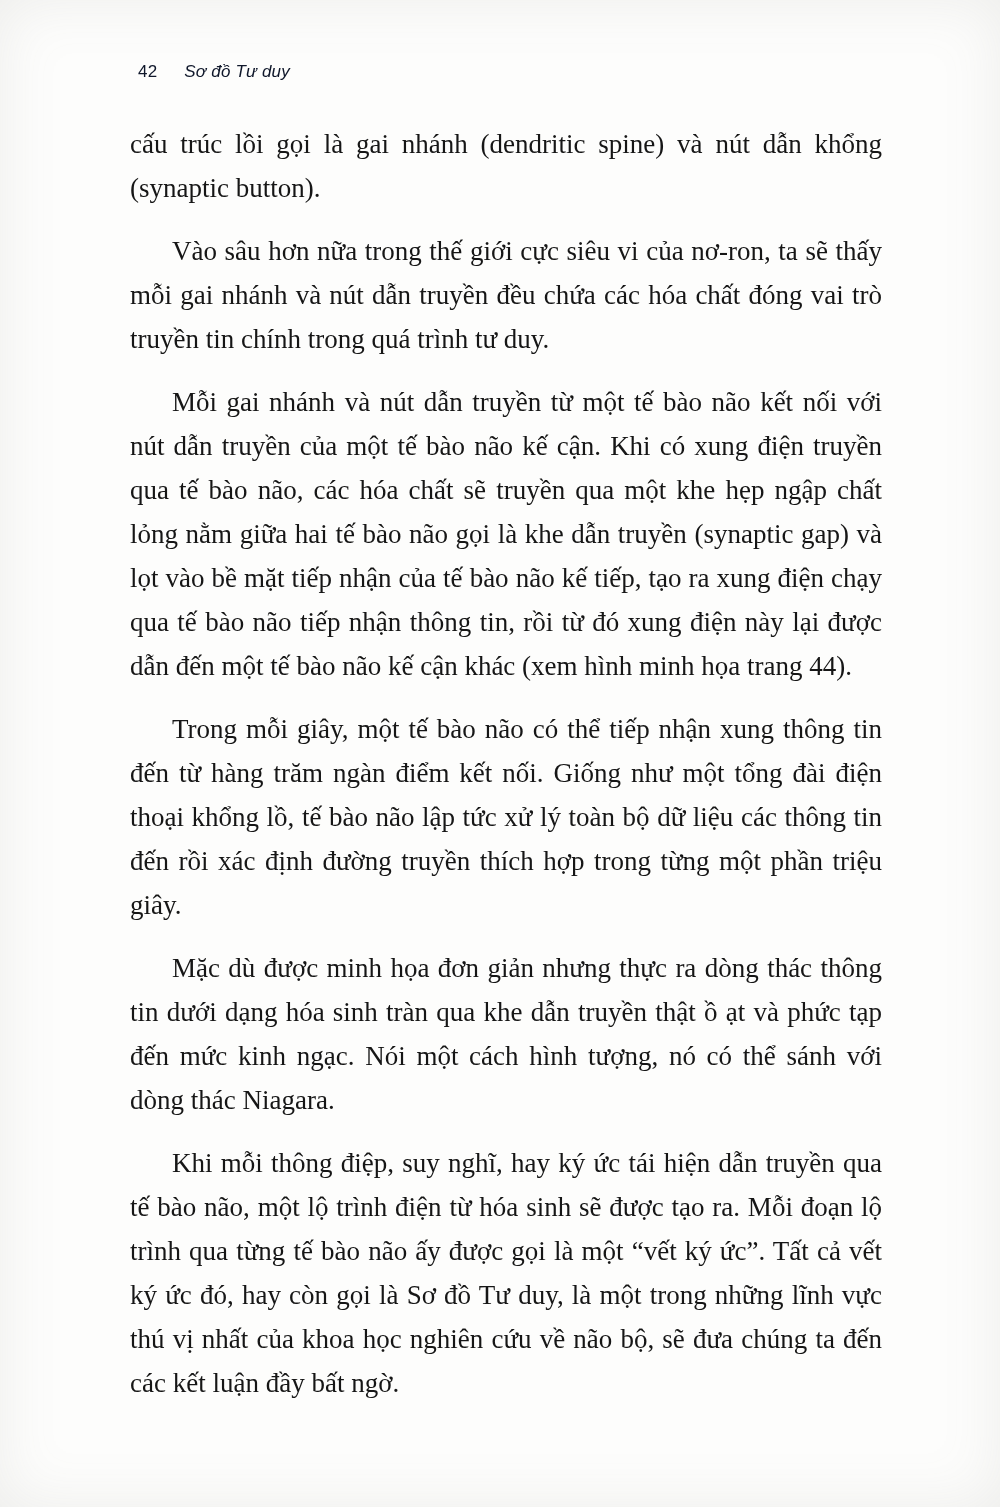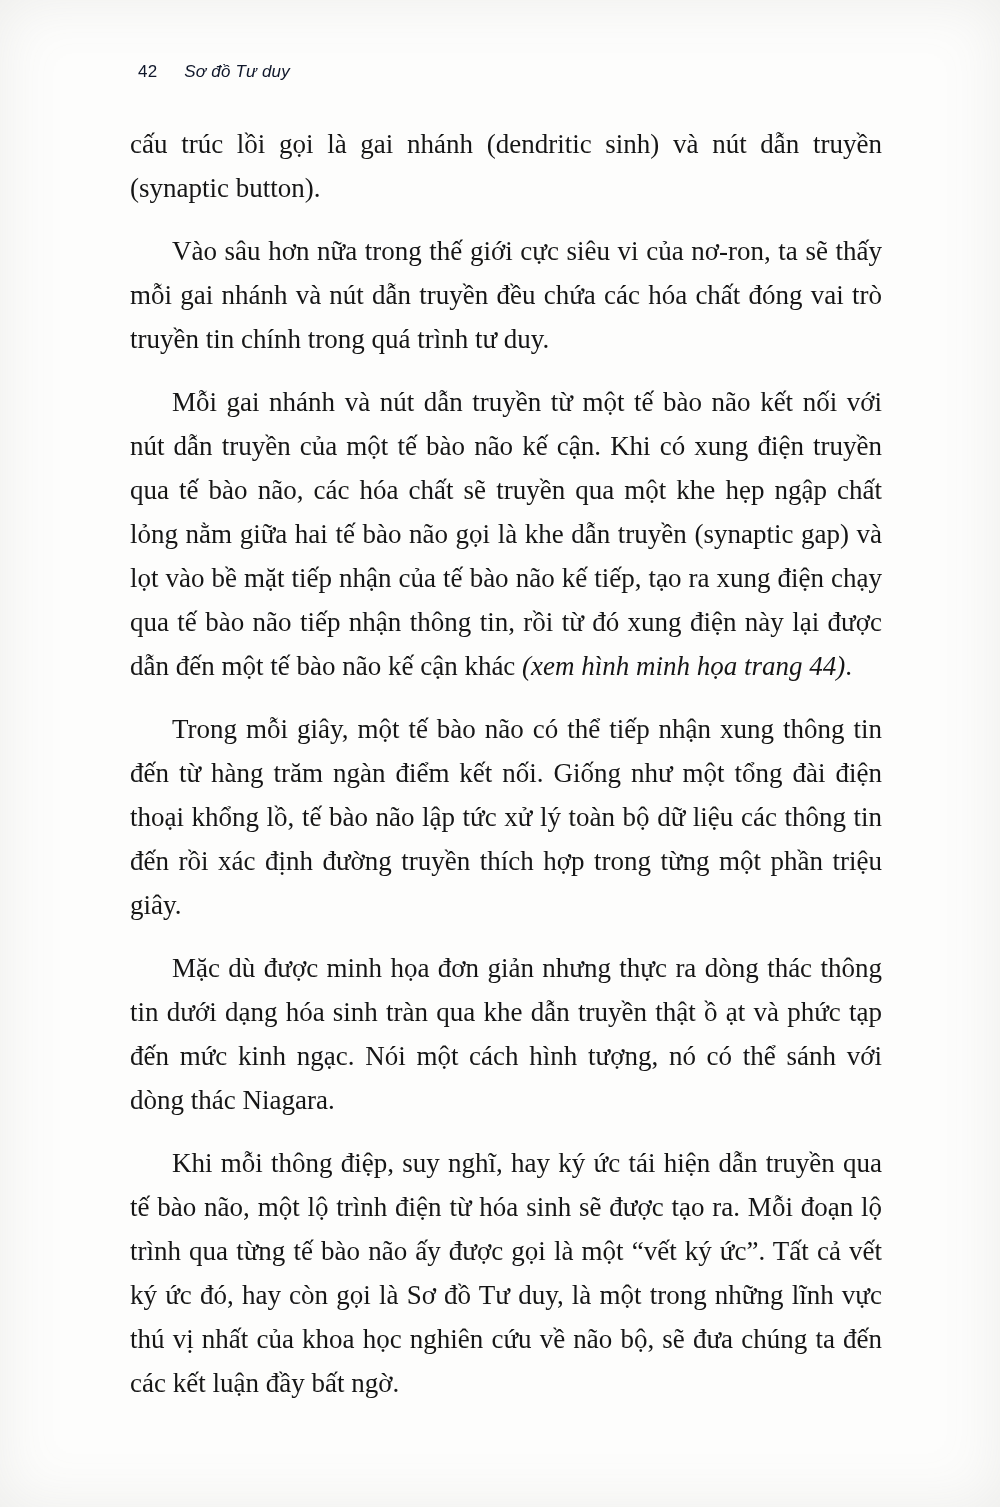--- a/index.html
+++ b/index.html
@@ -56,36 +56,35 @@
     text-justify: inter-word;
   }
   .para {
     margin: 0 0 19px 0;
     text-indent: 42px;
   }
   .para.no-indent {
     text-indent: 0;
   }
   .italic {
-    font-style: italic;
   }
 </style>
 </head>
 <body>
 
 <div class="page">
 
   <header class="page-header">
     <span class="page-number">42</span>
     <span class="book-title">Sơ đồ Tư duy</span>
   </header>
 
   <main class="text-block">
 
-    <p class="para no-indent"><span>cấu trúc lồi gọi là gai nhánh (dendritic sinh) và nút dẫn truyền (synaptic button).</span></p>
+    <p class="para no-indent"><span>cấu trúc lồi gọi là gai nhánh (dendritic spine) và nút dẫn khổng (synaptic button).</span></p>
 
     <p class="para"><span>Vào sâu hơn nữa trong thế giới cực siêu vi của nơ-ron, ta sẽ thấy mỗi gai nhánh và nút dẫn truyền đều chứa các hóa chất đóng vai trò truyền tin chính trong quá trình tư duy.</span></p>
 
     <p class="para"><span>Mỗi gai nhánh và nút dẫn truyền từ một tế bào não kết nối với nút dẫn truyền của một tế bào não kế cận. Khi có xung điện truyền qua tế bào não, các hóa chất sẽ truyền qua một khe hẹp ngập chất lỏng nằm giữa hai tế bào não gọi là khe dẫn truyền (synaptic gap) và lọt vào bề mặt tiếp nhận của tế bào não kế tiếp, tạo ra xung điện chạy qua tế bào não tiếp nhận thông tin, rồi từ đó xung điện này lại được dẫn đến một tế bào não kế cận khác </span><span class="italic">(xem hình minh họa trang 44)</span><span>.</span></p>
 
     <p class="para"><span>Trong mỗi giây, một tế bào não có thể tiếp nhận xung thông tin đến từ hàng trăm ngàn điểm kết nối. Giống như một tổng đài điện thoại khổng lồ, tế bào não lập tức xử lý toàn bộ dữ liệu các thông tin đến rồi xác định đường truyền thích hợp trong từng một phần triệu giây.</span></p>
 
     <p class="para"><span>Mặc dù được minh họa đơn giản nhưng thực ra dòng thác thông tin dưới dạng hóa sinh tràn qua khe dẫn truyền thật ồ ạt và phức tạp đến mức kinh ngạc. Nói một cách hình tượng, nó có thể sánh với dòng thác Niagara.</span></p>
 
     <p class="para"><span>Khi mỗi thông điệp, suy nghĩ, hay ký ức tái hiện dẫn truyền qua tế bào não, một lộ trình điện từ hóa sinh sẽ được tạo ra. Mỗi đoạn lộ trình qua từng tế bào não ấy được gọi là một “vết ký ức”. Tất cả vết ký ức đó, hay còn gọi là Sơ đồ Tư duy, là một trong những lĩnh vực thú vị nhất của khoa học nghiên cứu về não bộ, sẽ đưa chúng ta đến các kết luận đầy bất ngờ.</span></p>

